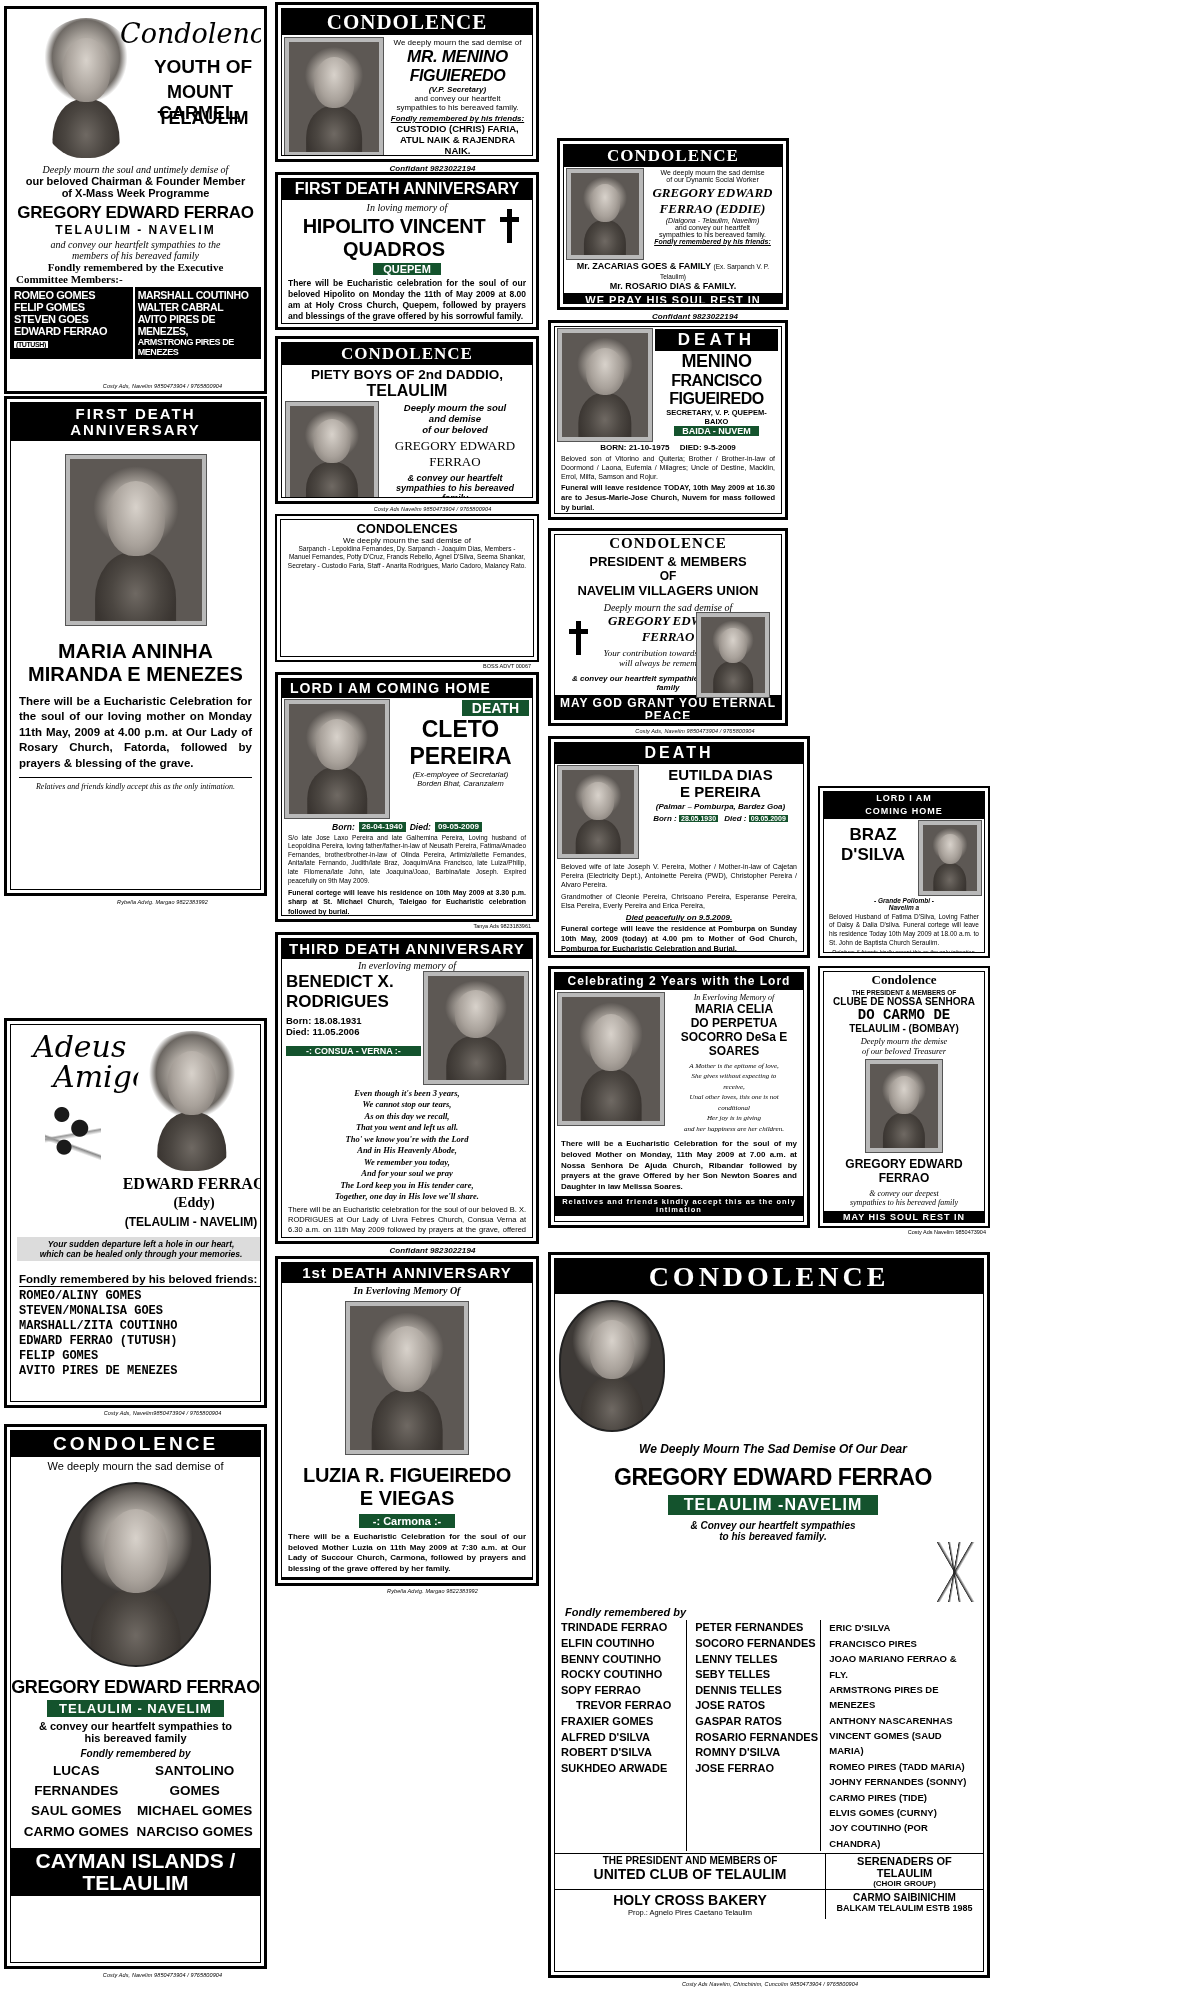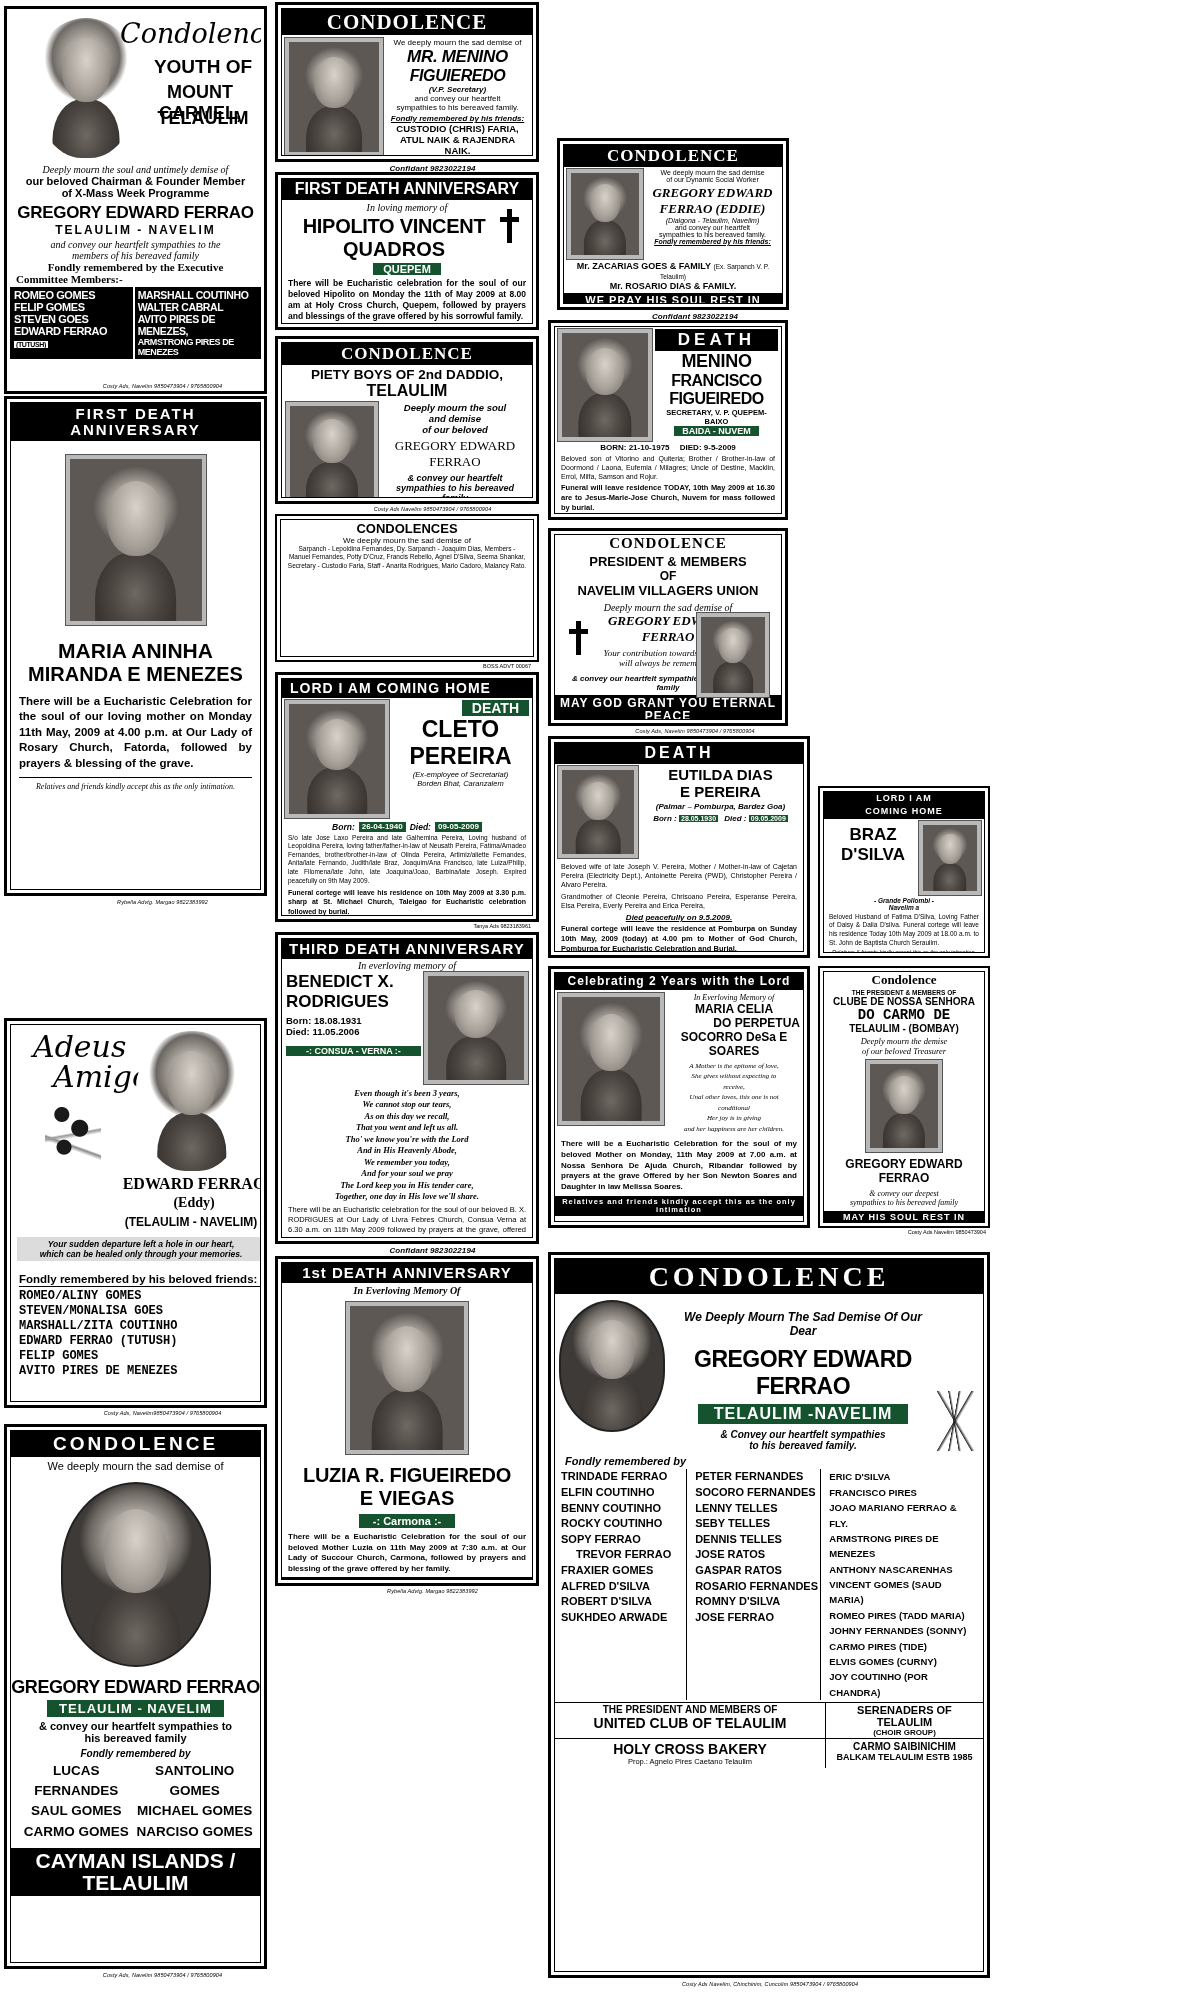--- a/index.html
+++ b/index.html
@@ -485,21 +485,21 @@
   </div>
 
   <div class="ad" style="left:548px; top:966px; width:262px; height:262px;">
     <div class="inner nob" style="padding:0; border:1px solid #000;">
       <div class="banner" style="font-size:12px;">Celebrating 2 Years with the Lord</div>
       <div style="display:flex; padding:3px;">
         <div class="photo head frame" style="width:106px; height:132px; flex:none;"></div>
         <div style="flex:1; padding-left:4px;">
           <div class="ctr it serif" style="font-size:8px;">In Everloving Memory of</div>
           <div class="ctr b" style="font-size:12px;">MARIA CELIA</div>
-          <div class="ctr b" style="font-size:12px;text-align:right;">DO PERPETUA</div>
+          <div class="ctr b" style="font-size:12px;">DO PERPETUA</div>
           <div class="ctr b" style="font-size:12px;">SOCORRO DeSa E</div>
           <div class="ctr b" style="font-size:12px;">SOARES</div>
           <div class="ctr it serif" style="font-size:7px; line-height:1.5; margin-top:3px;">
             <div>A Mother is the epitome of love,</div>
             <div>She gives without expecting to</div>
             <div>receive,</div>
             <div>Unal other loves, this one is not</div>
             <div>conditional</div>
             <div>Her joy is in giving</div>
             <div>and her happiness are her children.</div>
@@ -528,21 +528,21 @@
       <div class="ctr it serif" style="font-size:8px; margin-top:4px;">&amp; convey our deepest</div>
       <div class="ctr it serif" style="font-size:8px;">sympathies to his bereaved family</div>
       <div class="banner" style="font-size:9px; margin-top:4px;">MAY HIS SOUL REST IN PEACE</div>
     </div>
   </div>
   <div class="creditline" style="position:absolute; left:818px; top:1229px; width:172px;">Costy Ads Navelim 9850473904</div>
 
   <div class="ad" style="left:548px; top:1252px; width:442px; height:726px;">
     <div class="inner nob" style="padding:0; border:1px solid #000; position:relative;">
       <div class="banner" style="font-size:28px; letter-spacing:4px; font-family:'Liberation Serif',serif; padding:3px 0;">CONDOLENCE</div>
-      <div style="display:flex; padding:6px 4px 0 4px;">
+      <div style="display:flex; padding:6px 4px 0 4px;flex-direction:column;">
         <div class="photo head oval" style="width:106px; height:132px; flex:none; background:radial-gradient(ellipse 40% 32% at 50% 30%, #ded8d1 0%, #a8a29b 48%, #6b6661 80%, #3e3a37 97%);"></div>
         <div style="flex:1; padding-left:8px;">
           <div class="ctr b it" style="font-size:12px; margin-top:10px;">We Deeply Mourn The Sad Demise Of Our Dear</div>
           <div class="ctr b" style="font-size:23px; margin-top:8px; letter-spacing:-0.5px;">GREGORY EDWARD FERRAO</div>
           <div style="display:flex; justify-content:center; margin-top:4px;">
             <div class="blackbar" style="font-size:16px; letter-spacing:1px; padding:1px 16px;">TELAULIM -NAVELIM</div>
           </div>
           <div class="ctr it b" style="font-size:10px; margin-top:5px;">&amp; Convey our heartfelt sympathies</div>
           <div class="ctr it b" style="font-size:10px;">to his bereaved family.</div>
         </div>

